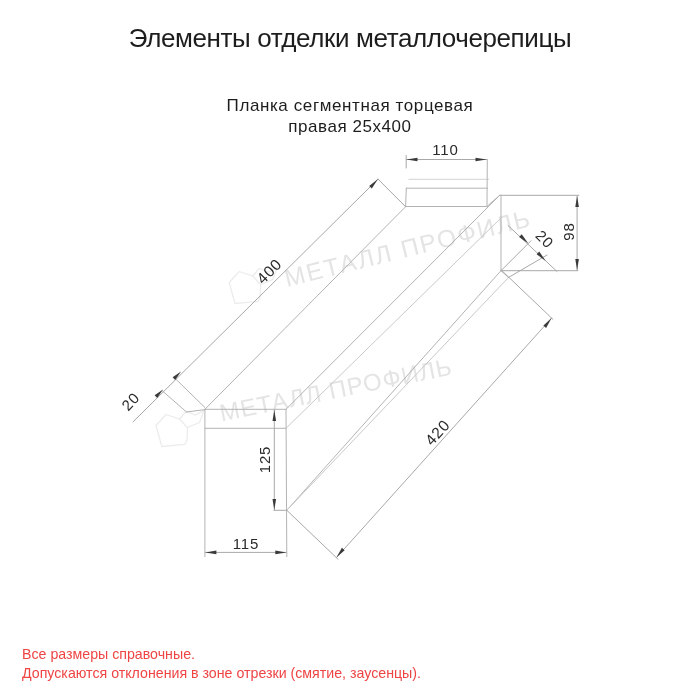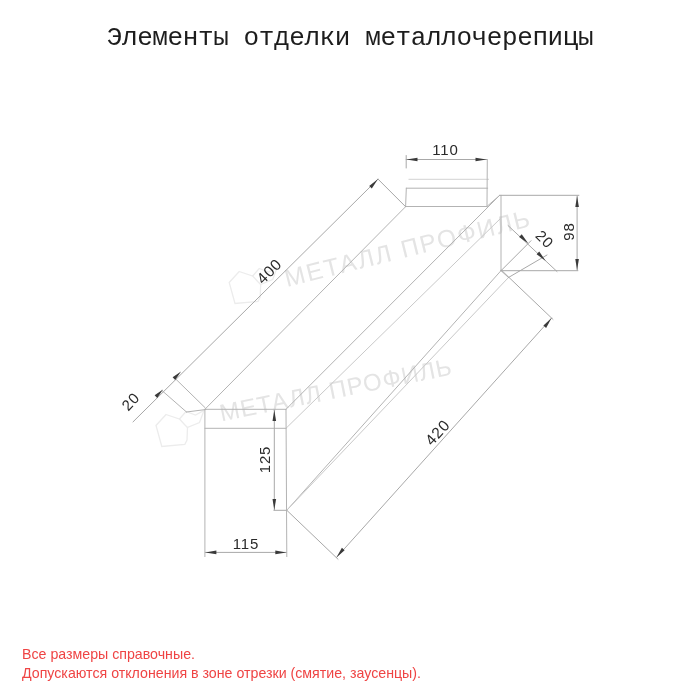--- a/index.html
+++ b/index.html
@@ -1,26 +1,26 @@
 <!DOCTYPE html>
 <html><head>
 <meta charset="utf-8">
 <style>
   html,body{margin:0;padding:0;}
   body{width:700px;height:700px;background:#fff;font-family:"Liberation Sans",sans-serif;position:relative;overflow:hidden;}
-  .title{position:absolute;left:0;top:23px;width:700px;text-align:center;font-size:26px;color:#1d1d1d;letter-spacing:-0.4px;font-family:Liberation Mono, monospace;}
+  .title{position:absolute;left:0;top:23px;width:700px;text-align:center;font-size:26px;color:#1d1d1d;letter-spacing:-0.4px;}
   .subtitle{position:absolute;left:0;top:95px;width:700px;text-align:center;font-size:17px;color:#1d1d1d;line-height:21px;}
   .footer{position:absolute;left:22px;top:645px;font-size:14.2px;color:#ef4444;line-height:18.6px;}
 </style>
 </head>
 <body>
 
 <div class="title">Элементы отделки металлочерепицы</div>
 
-<div class="subtitle"><br></div>
+<div class="subtitle"><span style="letter-spacing:0.6px">Планка сегментная торцевая</span><br><span style="letter-spacing:0.55px">правая 25x400</span></div>
 
 <svg width="700" height="700" viewBox="0 0 700 700" style="position:absolute;left:0;top:0">
   <g fill="none" stroke-linecap="round">
 
     <g stroke="#ececec" stroke-width="1.3">
       <path d="M239.2 271.5 L252.7 276 L259.2 268.5 L268.7 272 L277.2 267.5 L272.7 279.5 L260.7 284.5 L260.2 297 L258 301.5 L235 303.5 L229.2 282.5 Z"></path>
       <path d="M252.7 276 L257.7 281.5 L260.7 284.5"></path>
     </g>
 
     <text x="287" y="287" font-size="24.5" fill="#e4e4e4" transform="rotate(-14 287 287)" letter-spacing="1.85">МЕТАЛЛ ПРОФИЛЬ</text>

